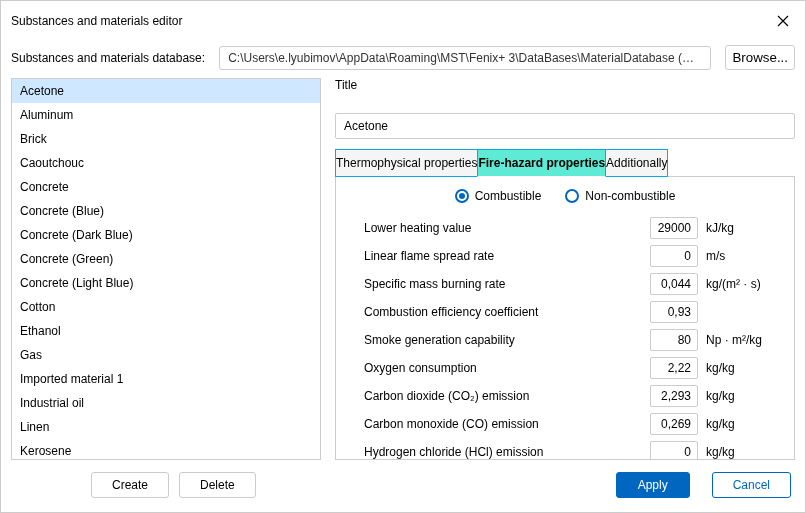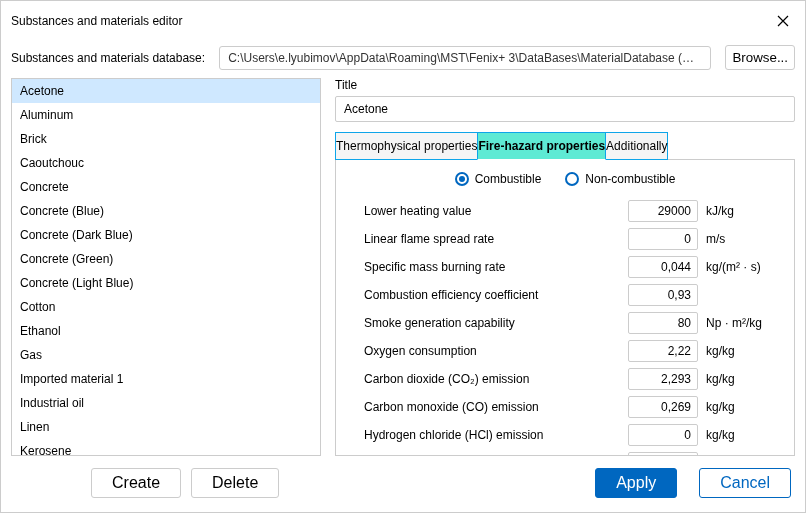--- a/index.html
+++ b/index.html
@@ -11,38 +11,38 @@
     .dbrow { display: flex; align-items: center; padding: 4px 10px 8px 10px; gap: 14px; }
     .dbrow-label { white-space: nowrap; }
     .dbrow-path { flex: 1; padding: 4px 8px; border: 1px solid #ccc; border-radius: 3px; background: #fff; color: #333; overflow: hidden; text-overflow: ellipsis; white-space: nowrap; }
     .browse-btn { padding: 4px 6px; border: 1px solid #ccc; border-radius: 3px; background: #fff; cursor: pointer; }
     .main { flex: 1; display: flex; padding: 0 10px 0 10px; overflow: hidden; }
     .leftpanel { width: 310px; display: flex; flex-direction: column; }
     .listbox { flex: 1; border: 1px solid #ccc; overflow-y: auto; background: #fff; }
     .list-item { padding: 5px 8px; cursor: pointer; }
     .list-item.selected { background: #cfe8ff; }
     .rightpanel { flex: 1; padding-left: 14px; display: flex; flex-direction: column; }
-    .field-label { margin-bottom: 4px; }
+    .field-label { margin-bottom: 21px; }
     .title-input { width: 100%; padding: 5px 8px; border: 1px solid #ccc; border-radius: 2px; margin-bottom: 10px; font-family: inherit; font-size: 12px; }
     .tabs { display: flex; }
     .tab { padding: 6px 0; border: 1px solid #0ea5e9; background: #f5f5f5; margin-right: -1px; cursor: pointer; position: relative; }
     .tab.active { background: #5eead4; border-bottom: 1px solid #fff; z-index: 2; font-weight: bold; }
     .tabcontent { border: 1px solid #ccc; margin-top: -1px; padding: 12px 8px; flex: 1; overflow-y: auto; }
     .radiorow { display: flex; justify-content: center; align-items: center; gap: 24px; margin-bottom: 14px; }
     .radio-item { display: flex; align-items: center; gap: 6px; cursor: pointer; }
     .radio-dot { width: 14px; height: 14px; border: 2px solid #0067c0; border-radius: 50%; display: inline-flex; align-items: center; justify-content: center; }
     .radio-dot.checked::after { content: ""; width: 6px; height: 6px; background: #0067c0; border-radius: 50%; }
     .prop-row { display: flex; align-items: center; margin-bottom: 6px; }
     .prop-label { flex: 1; padding-left: 20px; }
-    .prop-value { width: 70px; padding: 3px 6px; border: 1px solid #ccc; border-radius: 2px; text-align: right; font-family: inherit; font-size: 12px; }
+    .prop-value { width: 48px; padding: 3px 6px; border: 1px solid #ccc; border-radius: 2px; text-align: right; font-family: inherit; font-size: 12px; }
     .prop-unit { width: 80px; margin-left: 8px; white-space: nowrap; }
     .footer { display: flex; padding: 12px 14px 14px 14px; }
     .footer-left { display: flex; gap: 10px; margin-left: 76px; }
     .footer-right { margin-left: auto; display: flex; gap: 22px; }
-    .btn { padding: 5px 20px; border: 1px solid #ccc; border-radius: 3px; background: #fff; cursor: pointer; font-family: inherit; font-size: 16px; min-width: 74px; }
+    .btn { padding: 5px 20px; border: 1px solid #ccc; border-radius: 3px; background: #fff; cursor: pointer; font-family: inherit; font-size: 12px; min-width: 74px; }
     .btn.primary { background: #0067c0; color: #fff; border-color: #0067c0; }
     .btn.cancel { color: #0067c0; border-color: #0067c0; }
     
     .listbox::-webkit-scrollbar { width: 8px; }
     .listbox::-webkit-scrollbar-thumb { background: #c0c0c0; border-radius: 4px; }
     .listbox::-webkit-scrollbar-track { background: #f0f0f0; }
   </style>
 </head>
 <body>
 

